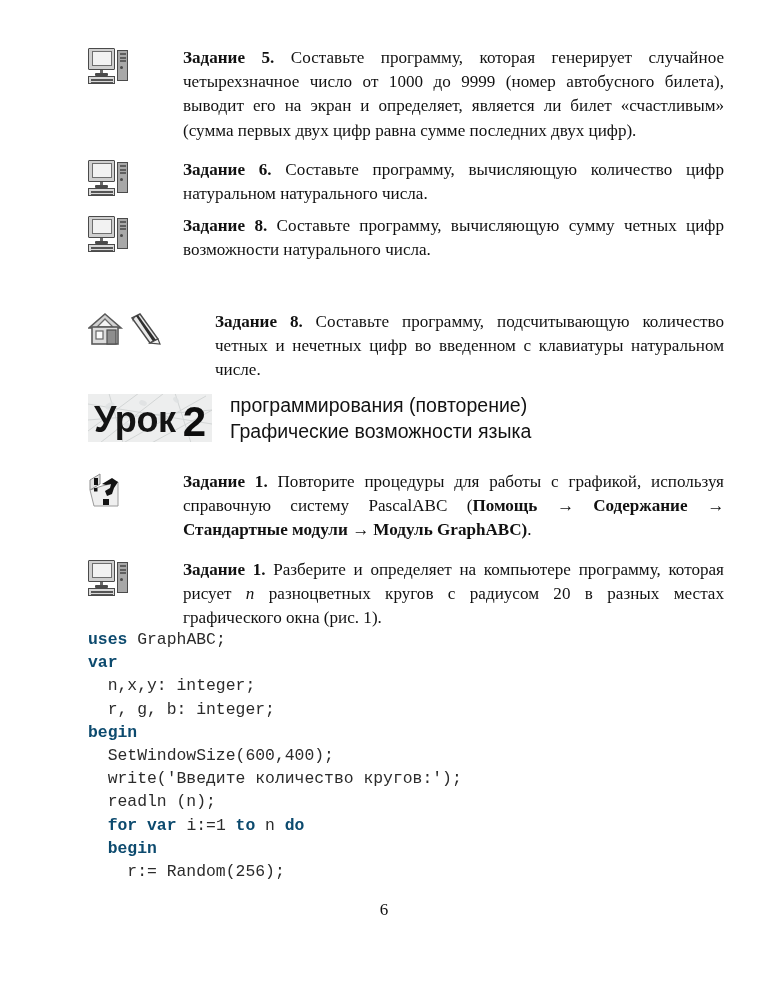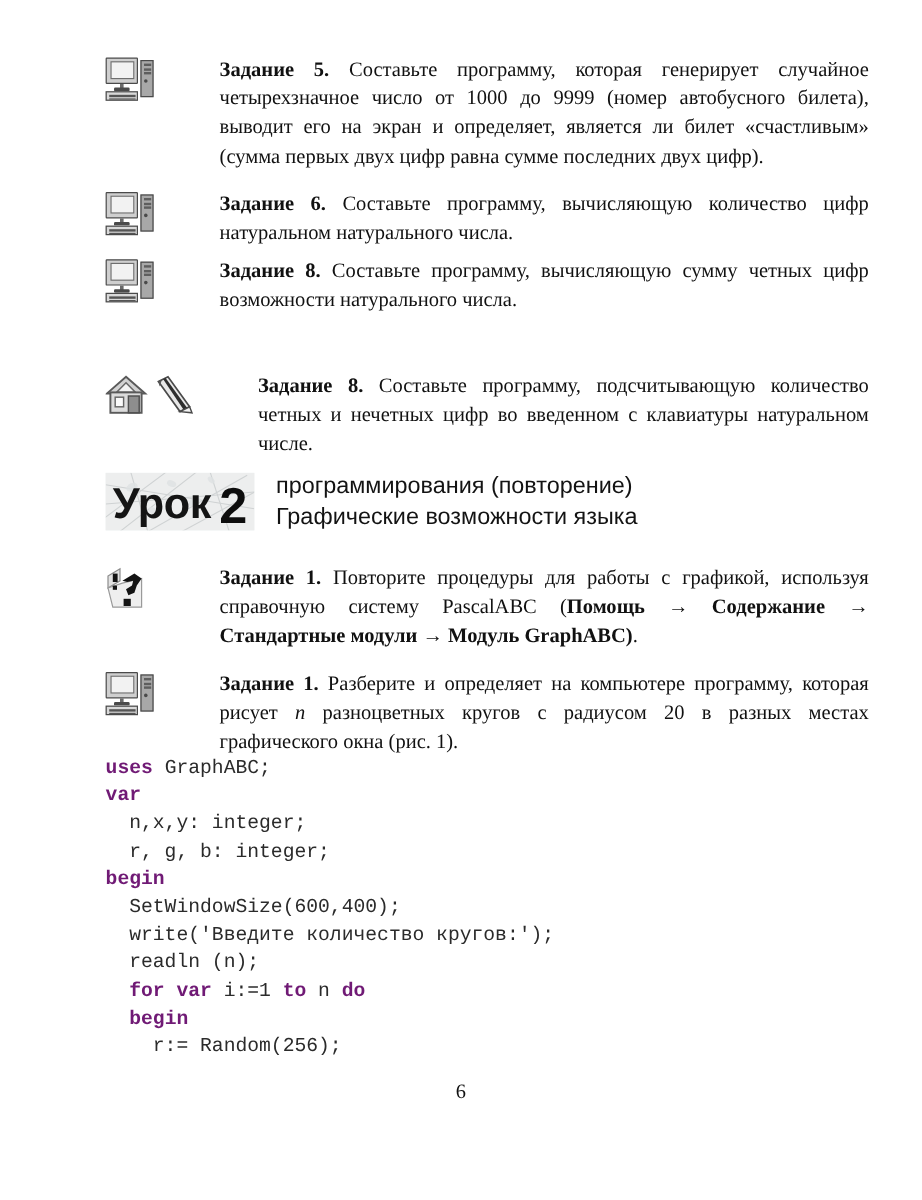--- a/index.html
+++ b/index.html
@@ -188,21 +188,21 @@
   
   .code {
     position: absolute;
     font-family: "Liberation Mono", "DejaVu Sans Mono", monospace;
     font-size: 16.4px;
     line-height: 23.2px;
     color: #2b2b2b;
     white-space: pre;
   }
   .code .line { white-space: pre; }
-  .code b { font-weight: bold; color: #701a75; }
+  .code b { font-weight: bold; color: #0c4a6e; }
 
   
   .page-number {
     position: absolute;
     left: 0;
     width: 768px;
     text-align: center;
     font-size: 17px;
     color: #111;
   }

